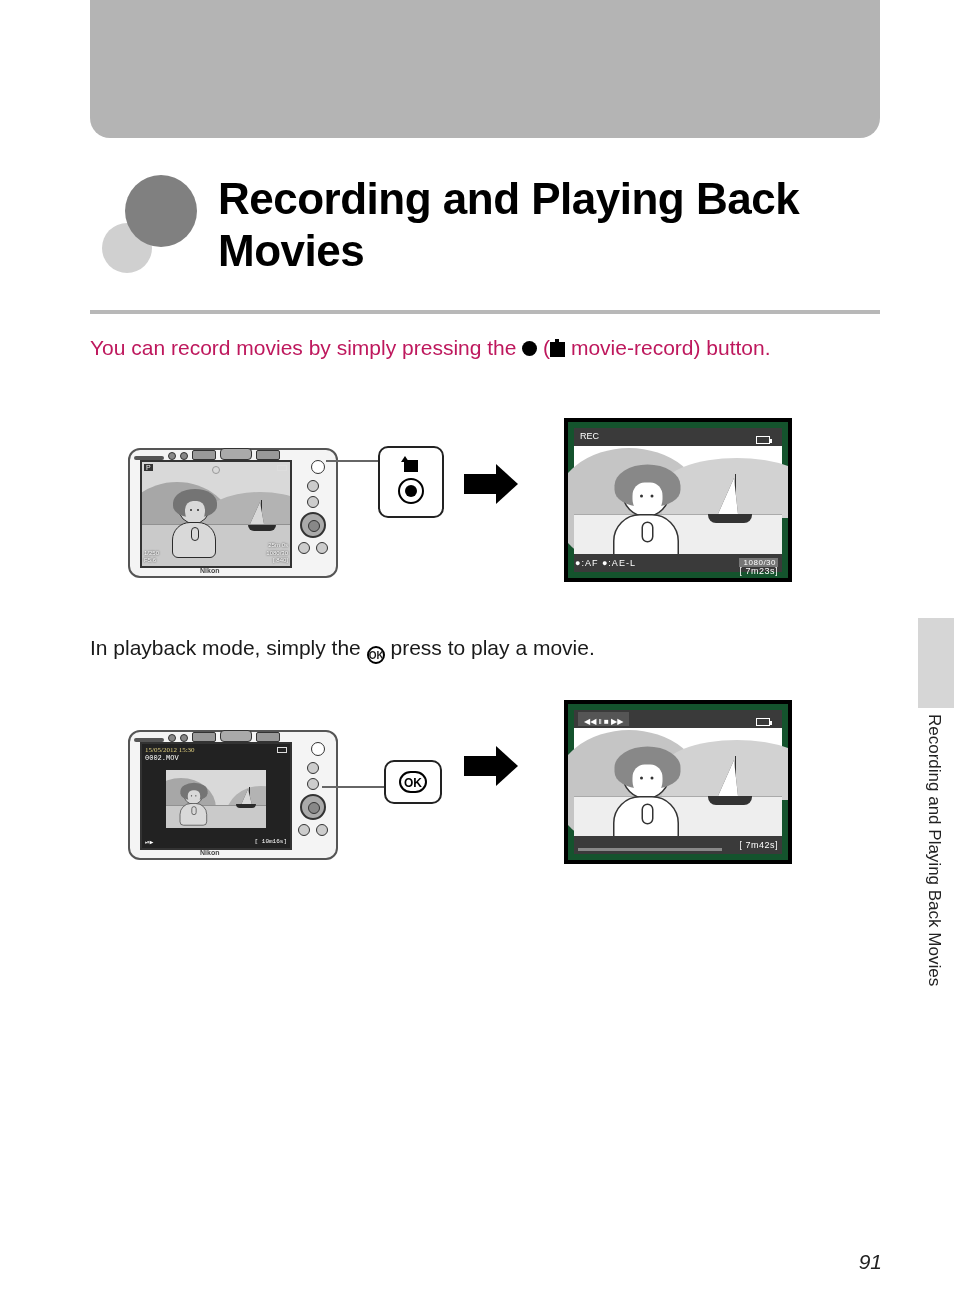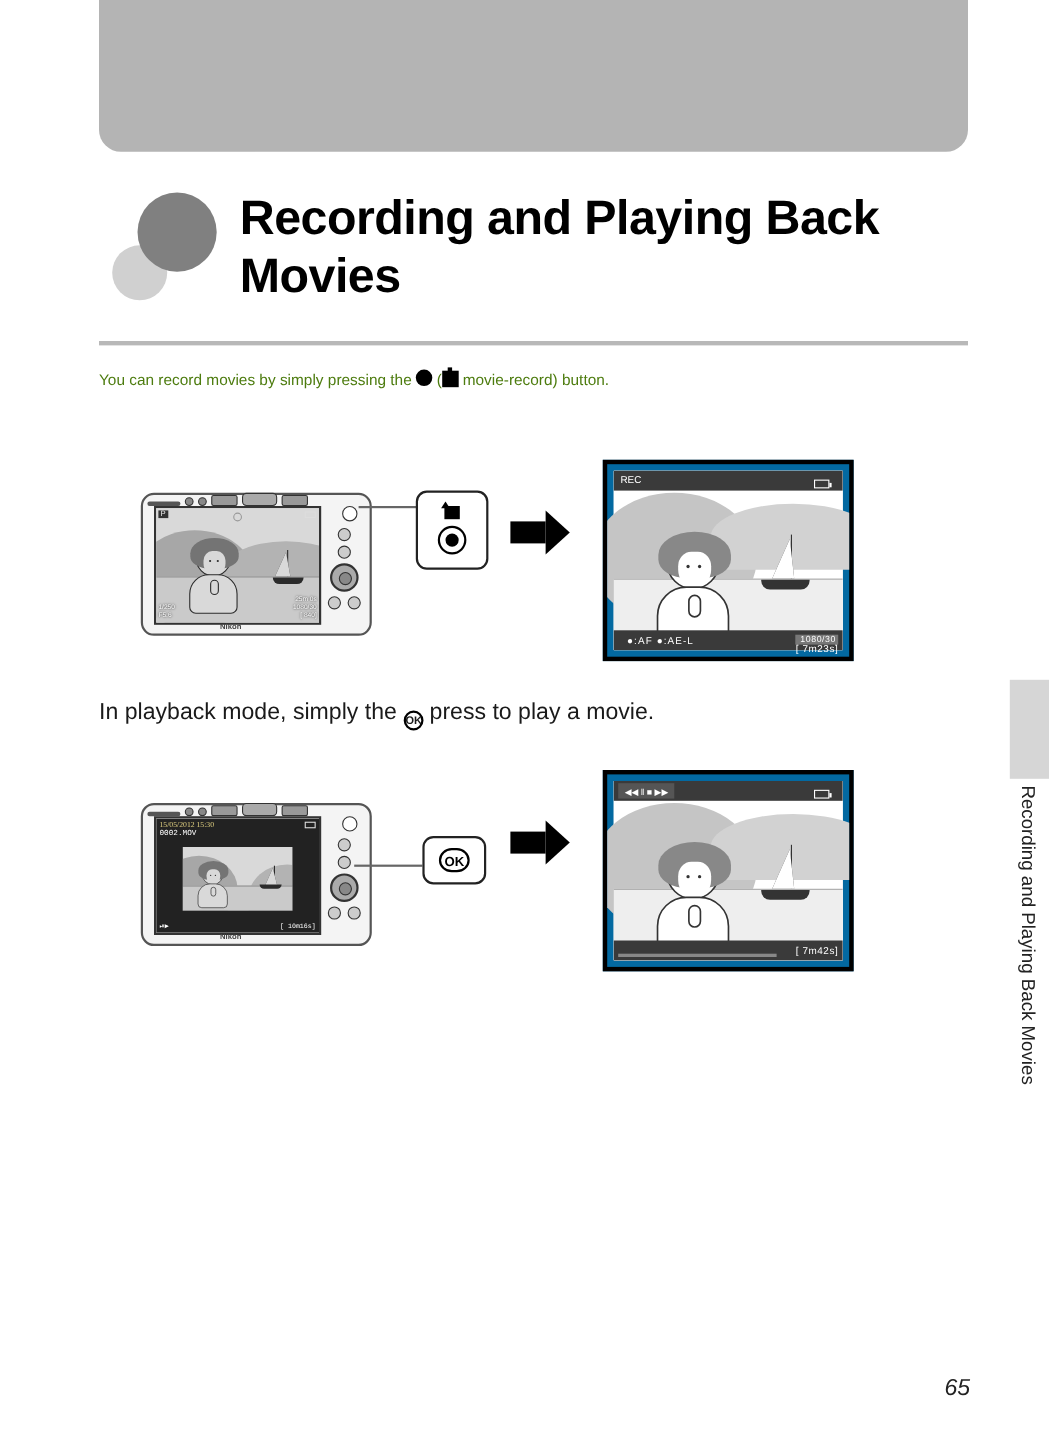--- a/index.html
+++ b/index.html
@@ -61,23 +61,23 @@
     top: 310px;
     left: 90px;
     width: 790px;
     height: 4px;
     background: #b8b8b8;
   }
   .body-text-1 {
     position: absolute;
     top: 336px;
     left: 90px;
-    font-size: 14px;
+    font-size: 21px;
     font-weight: 300;
-    color: #4d7c0f;
+    color: #be185d;
   }
   .body-text-2 {
     position: absolute;
     top: 636px;
     left: 90px;
     font-size: 21px;
     font-weight: 300;
     color: #1a1a1a;
   }
   .inline-icon-circle {
@@ -290,25 +290,25 @@
     top:-20px;
     width:0;height:0;
     border-top: 20px solid transparent;
     border-bottom: 20px solid transparent;
     border-left: 22px solid #000;
   }
   
   .result-screen {
     position: absolute;
     top: 0;
-    left: 420px;
+    left: 436px;
     width: 228px;
-    height: 183px;
+    height: 164px;
     border: 4px solid #000;
-    background: #0369a1;
+    background: #14532d;
     overflow: hidden;
   }
   .rs-inner {
     position:absolute;
     top:6px; left:6px; right:6px; bottom:6px;
     background:#e8e8e8;
   }
   .rs-bar-top, .rs-bar-bot {
     position: absolute;
     left:6px; right:6px;
@@ -317,21 +317,21 @@
   }
   .rs-bar-top { top: 6px; }
   .rs-bar-bot { bottom: 6px; }
   .rs-bar-top span, .rs-bar-bot span {
     color: #fff;
     font-size: 9px;
     font-family: Verdana, sans-serif;
   }
   .rs-bar-top .left { float:left; margin:3px 0 0 6px; }
   .rs-bar-top .right { float:right; margin:4px 6px 0 0; }
-  .rs-bar-bot .left { float:left; margin:4px 0 0 12px; letter-spacing:1px; }
+  .rs-bar-bot .left { float:left; margin:4px 0 0 1px; letter-spacing:1px; }
   .rs-bar-bot .right { float:right; margin:4px 4px 0 0; text-align:right; letter-spacing:0.5px;}
   .rs-bar-bot .right .res { font-size:8px; display:block; background:#777; padding:0 2px; margin-bottom:-1px;}
   .play-bar {
     background:#555;
     height: 14px;
     margin: 2px 0 0 4px;
     display: inline-block;
     padding: 0 4px;
   }
   .play-bar span {
@@ -735,13 +735,13 @@
     </div>
     <div class="rs-bar-bot">
       <div class="progress"></div>
       <span class="right">[   7m42s]</span>
     </div>
   </div>
 </div>
 
 <div class="side-tab"></div>
 <div class="side-label">Recording and Playing Back Movies</div>
-<div class="page-number">65</div>
+<div class="page-number">91</div>
 
 </body></html>

